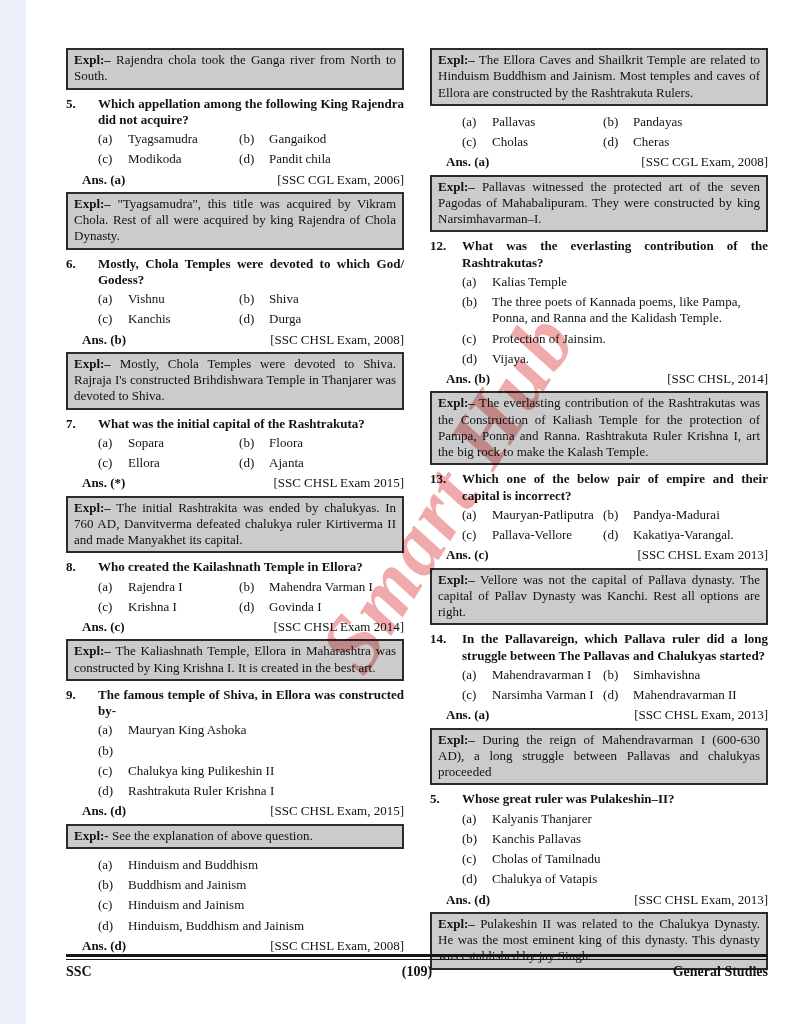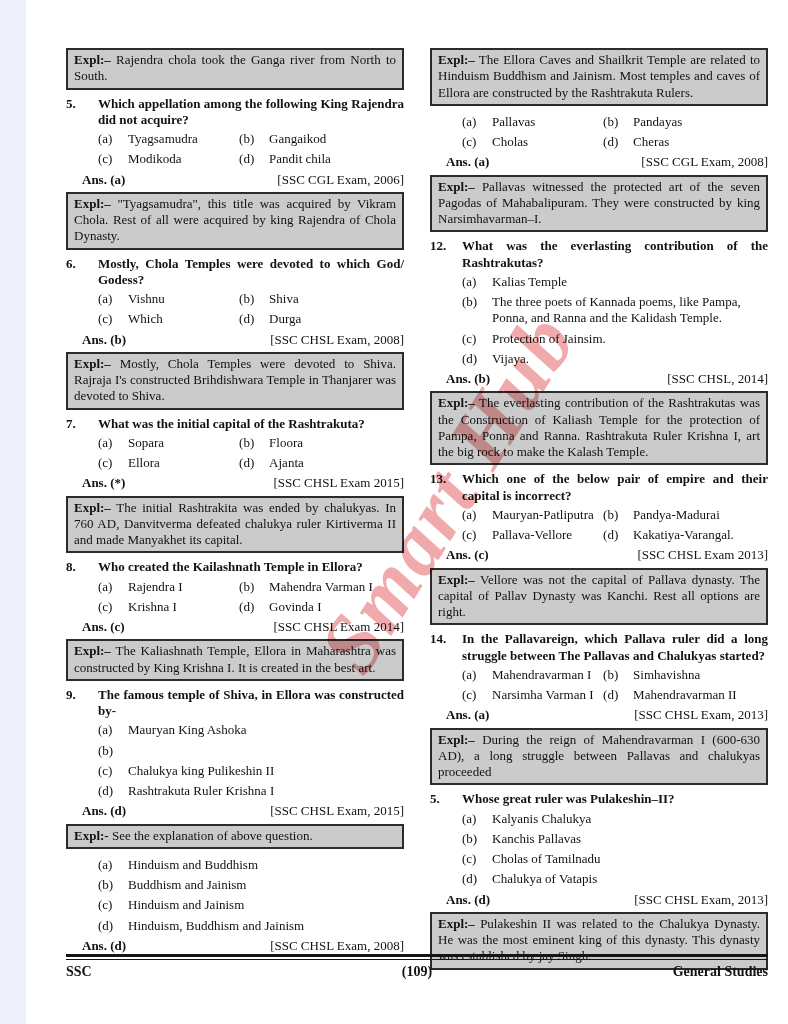--- a/index.html
+++ b/index.html
@@ -98,21 +98,21 @@
           <div class="option">
             <span class="opt-label">(a)</span>
             <span class="opt-text">Vishnu</span>
           </div>
           <div class="option">
             <span class="opt-label">(b)</span>
             <span class="opt-text">Shiva</span>
           </div>
           <div class="option">
             <span class="opt-label">(c)</span>
-            <span class="opt-text">Which</span>
+            <span class="opt-text">Kanchis</span>
           </div>
           <div class="option">
             <span class="opt-label">(d)</span>
             <span class="opt-text">Durga</span>
           </div>
         </div>
         <div class="ans-row">
           <span class="ans">Ans.  (b)</span>
           <span class="exam">[SSC CHSL Exam, 2008]</span>
         </div>
@@ -326,21 +326,21 @@
           <span class="exam">[SSC CHSL Exam, 2013]</span>
         </div>
         <div class="expl-box"><span class="expl-prefix">Expl:–</span> During the reign of Mahendravarman I (600-630 AD), a long struggle between Pallavas and chalukyas proceeded</div>
         <div class="question">
           <span class="q-num">5.</span>
           <span class="q-text">Whose great ruler was Pulakeshin–II?</span>
         </div>
         <div class="options list">
           <div class="option">
             <span class="opt-label">(a)</span>
-            <span class="opt-text">Kalyanis Chalukya</span>
+            <span class="opt-text">Kalyanis Thanjarer</span>
           </div>
           <div class="option">
             <span class="opt-label">(b)</span>
             <span class="opt-text">Kanchis Pallavas</span>
           </div>
           <div class="option">
             <span class="opt-label">(c)</span>
             <span class="opt-text">Cholas of Tamilnadu</span>
           </div>
           <div class="option">

